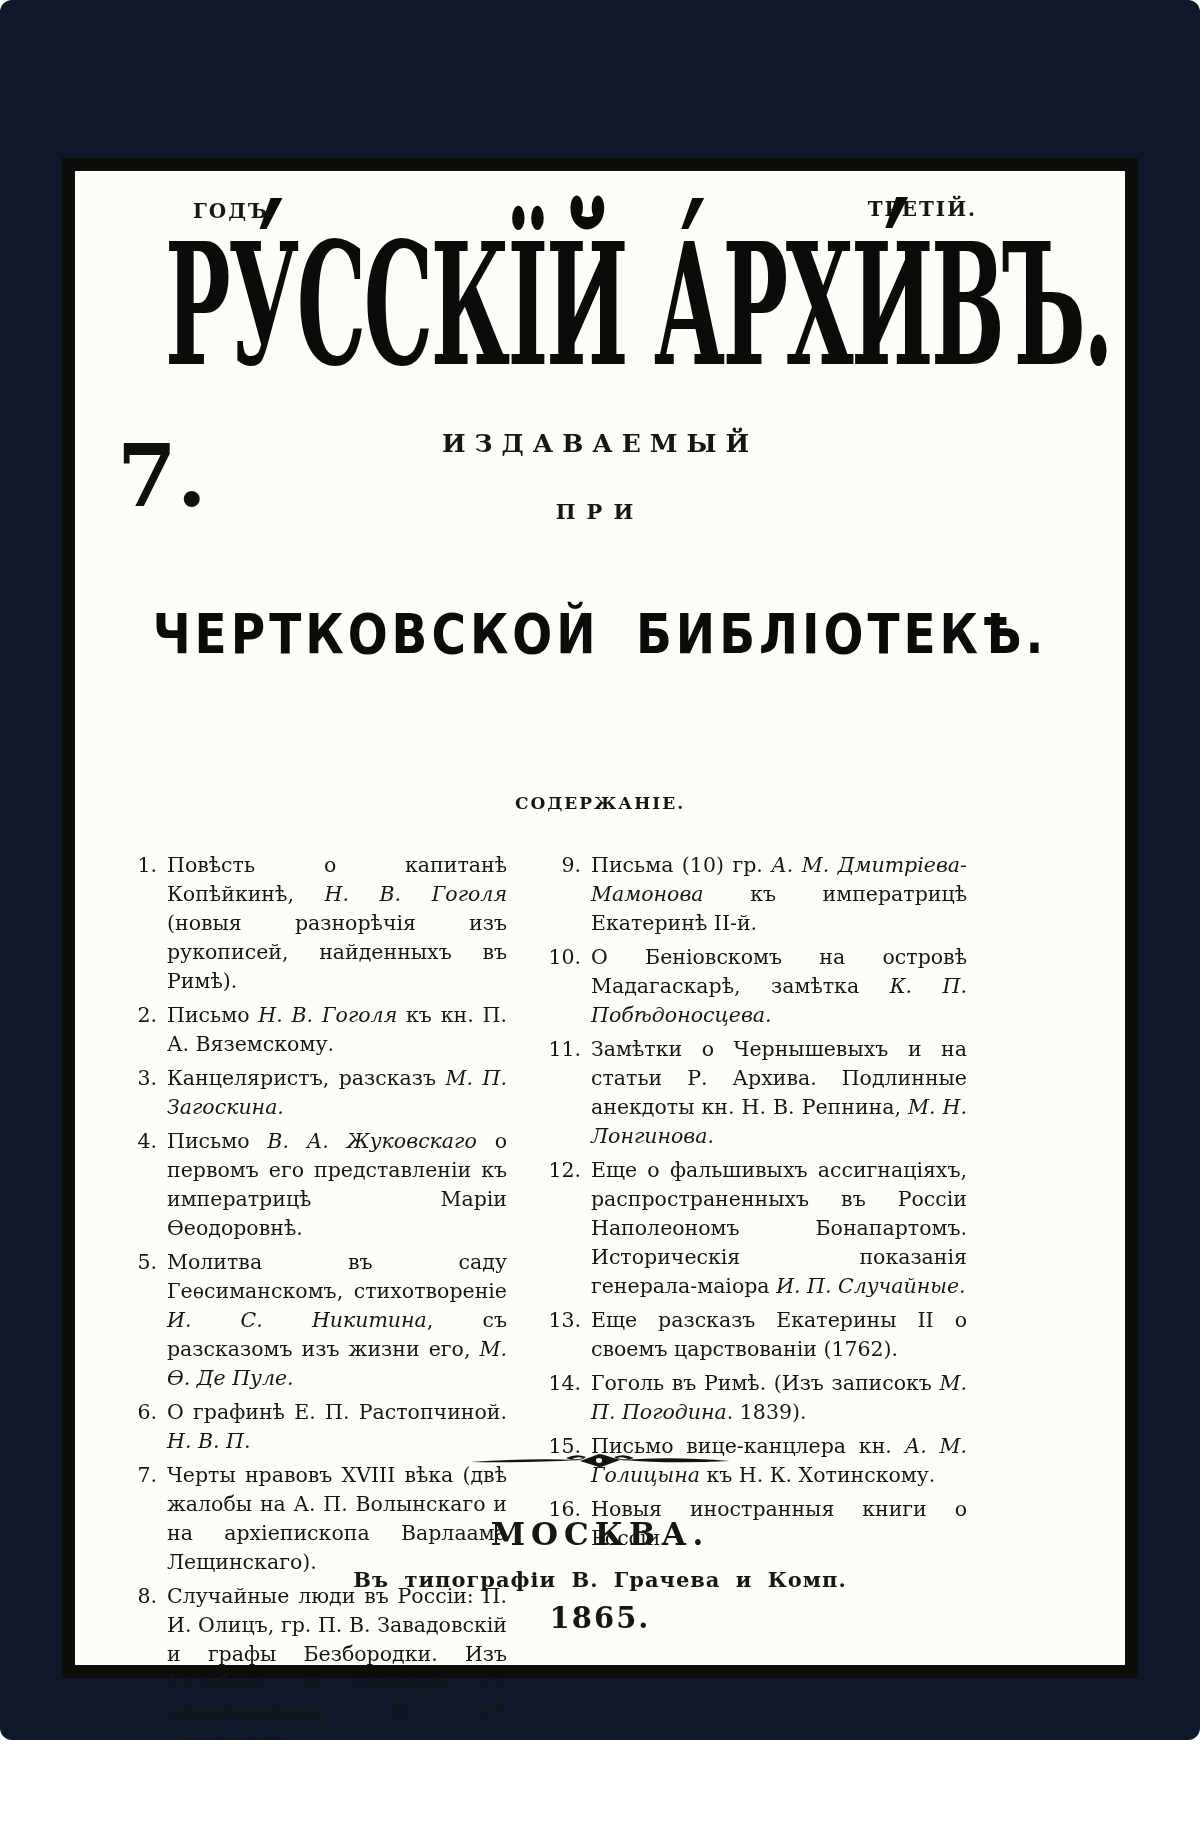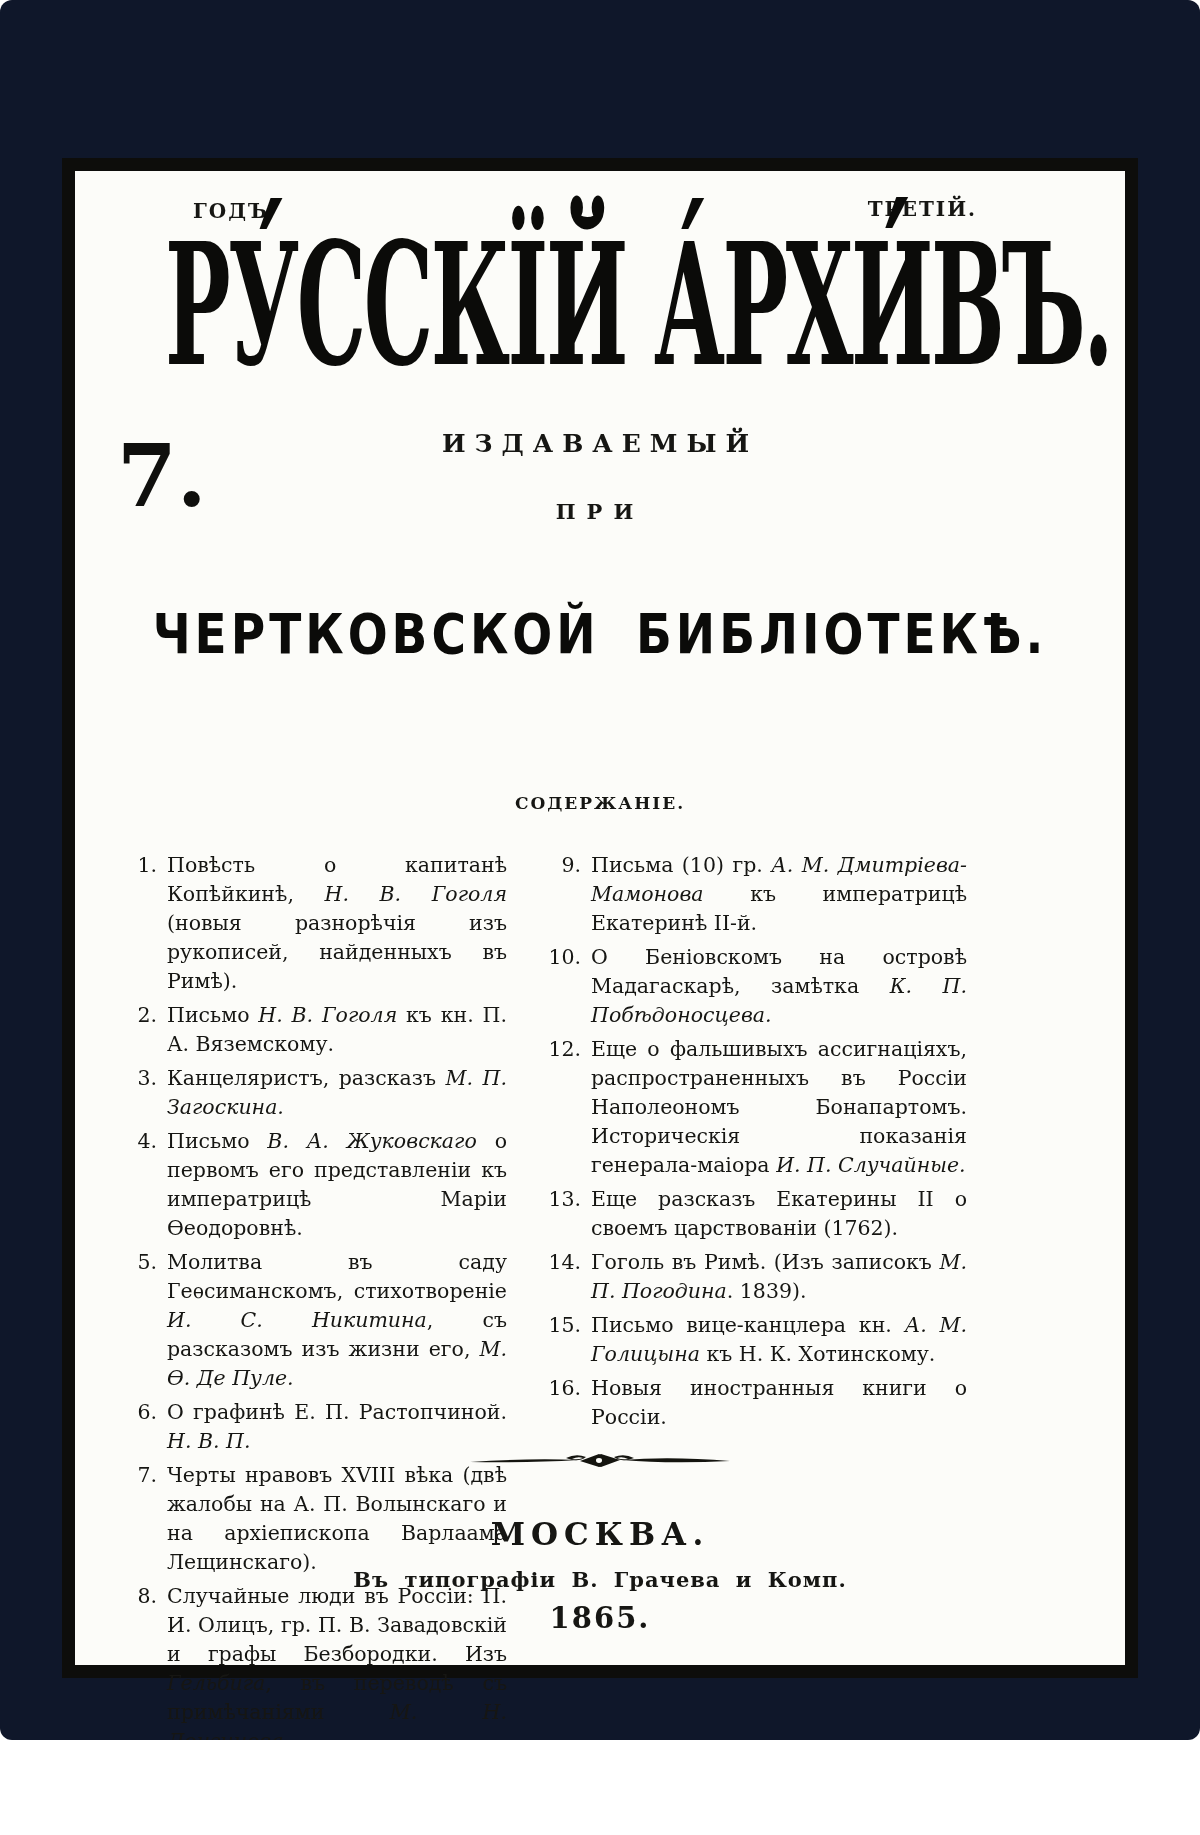--- a/index.html
+++ b/index.html
@@ -144,20 +144,21 @@
         <div class="toc-item"><span class="toc-num">3.</span><span>Канцеляристъ, разсказъ </span><span class="it">М. П. Загоскина.</span></div>
         <div class="toc-item"><span class="toc-num">4.</span><span>Письмо </span><span class="it">В. А. Жуковскаго</span><span> о первомъ его представленіи къ императрицѣ Маріи Ѳеодоровнѣ.</span></div>
         <div class="toc-item"><span class="toc-num">5.</span><span>Молитва въ саду Геѳсиманскомъ, стихотвореніе </span><span class="it">И. С. Никитина</span><span>, съ разсказомъ изъ жизни его, </span><span class="it">М. Ѳ. Де Пуле.</span></div>
         <div class="toc-item"><span class="toc-num">6.</span><span>О графинѣ Е. П. Растопчиной. </span><span class="it">Н. В. П.</span></div>
         <div class="toc-item"><span class="toc-num">7.</span><span>Черты нравовъ XVIII вѣка (двѣ жалобы на А. П. Волынскаго и на архіепископа Варлаама Лещинскаго).</span></div>
         <div class="toc-item"><span class="toc-num">8.</span><span>Случайные люди въ Россіи: П. И. Олицъ, гр. П. В. Завадовскій и графы Безбородки. Изъ </span><span class="it">Гельбига</span><span>, въ переводѣ съ примѣчаніями </span><span class="it">М. Н. Лонгинова.</span></div>
       </div>
     <div class="toc-col right">
         <div class="toc-item"><span class="toc-num">9.</span><span>Письма (10) гр. </span><span class="it">А. М. Дмитріева-Мамонова</span><span> къ императрицѣ Екатеринѣ II-й.</span></div>
         <div class="toc-item"><span class="toc-num">10.</span><span>О Беніовскомъ на островѣ Мадагаскарѣ, замѣтка </span><span class="it">К. П. Побѣдоносцева.</span></div>
+        <div class="toc-item"><span class="toc-num">11.</span><span>Замѣтки о Чернышевыхъ и на статьи Р. Архива. Подлинные анекдоты кн. Н. В. Репнина, </span><span class="it">М. Н. Лонгинова.</span></div>
         <div class="toc-item"><span class="toc-num">12.</span><span>Еще о фальшивыхъ ассигнаціяхъ, распространенныхъ въ Россіи Наполеономъ Бонапартомъ. Историческія показанія генерала-маіора </span><span class="it">И. П. Случайные.</span></div>
         <div class="toc-item"><span class="toc-num">13.</span><span>Еще разсказъ Екатерины II о своемъ царствованіи (1762).</span></div>
         <div class="toc-item"><span class="toc-num">14.</span><span>Гоголь въ Римѣ. (Изъ записокъ </span><span class="it">М. П. Погодина</span><span>. 1839).</span></div>
         <div class="toc-item"><span class="toc-num">15.</span><span>Письмо вице-канцлера кн. </span><span class="it">А. М. Голицына</span><span> къ Н. К. Хотинскому.</span></div>
         <div class="toc-item"><span class="toc-num">16.</span><span>Новыя иностранныя книги о Россіи.</span></div>
       </div>
 
     <div class="divider">
       <svg width="264" height="20" viewBox="0 0 264 20">
         <g fill="#14140f">

